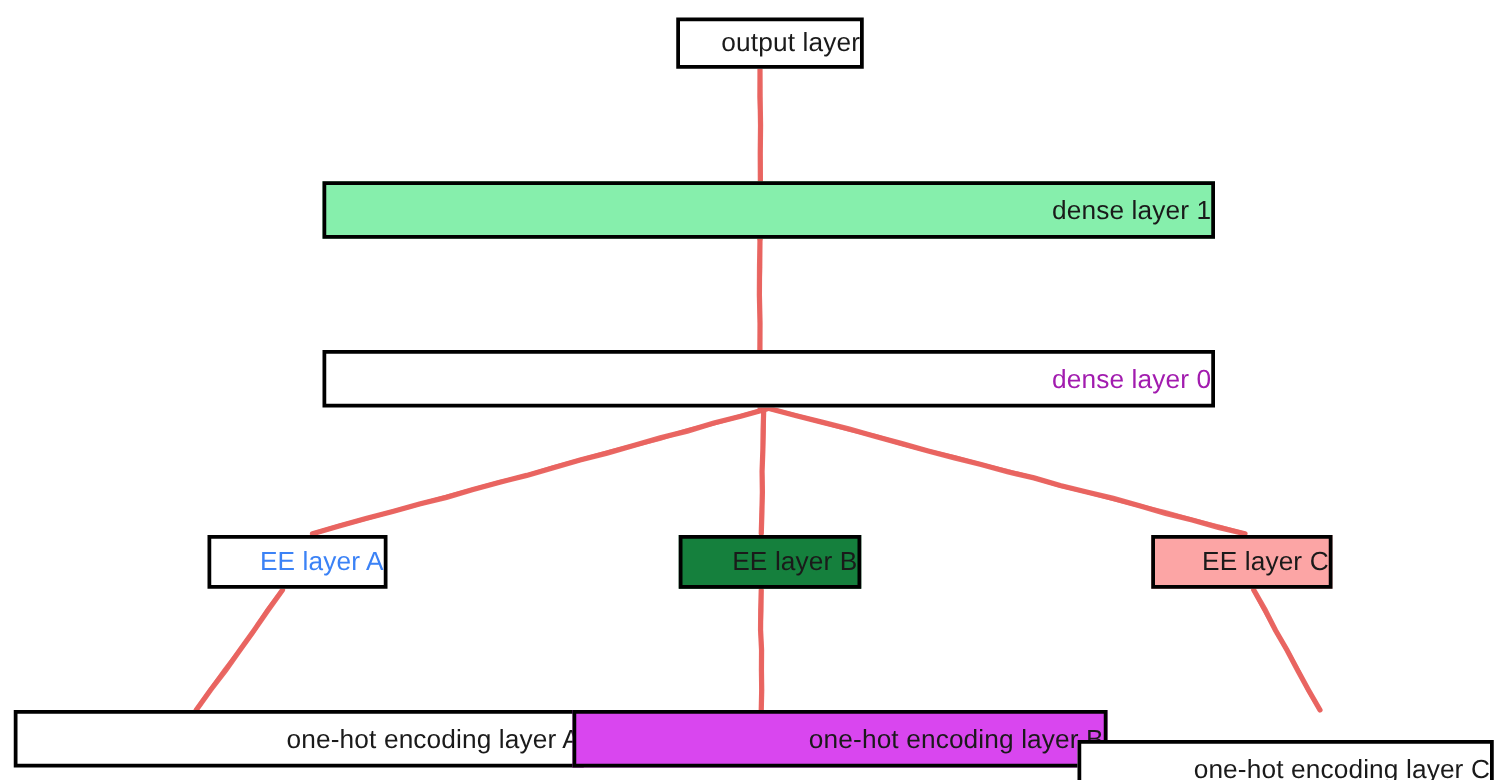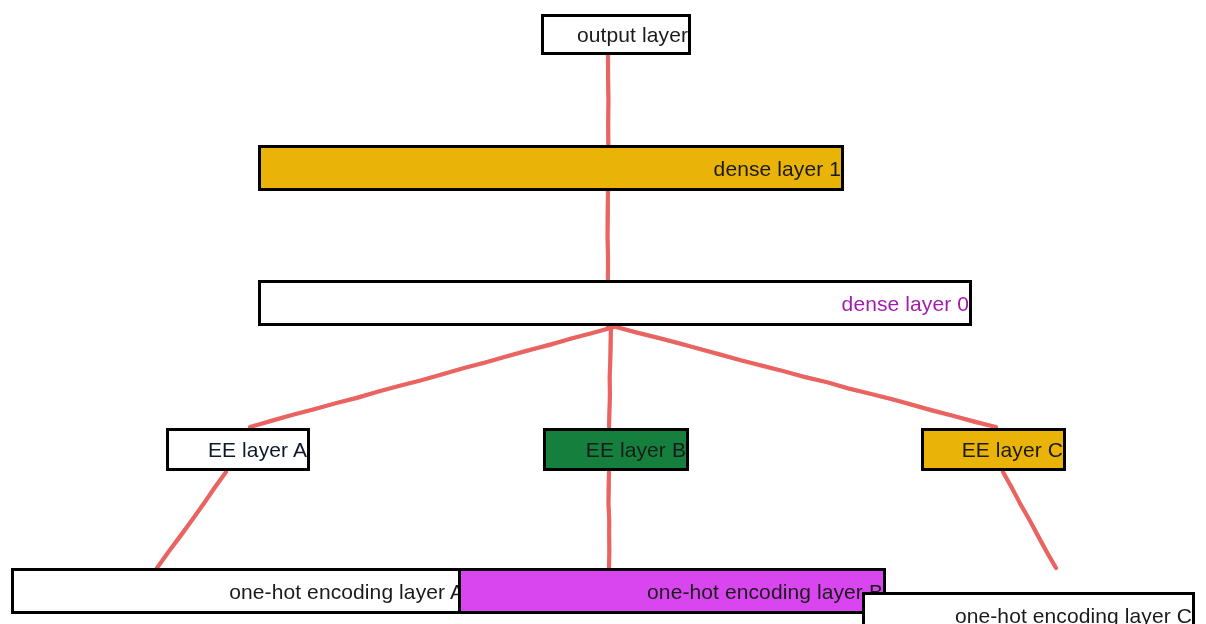--- a/index.html
+++ b/index.html
@@ -79,37 +79,37 @@
       <g>
         <path d="M1056.00 568.00 L1046.88 552.16 L1038.11 536.12 L1029.56 519.97 L1020.38 504.16 L1012.04 487.89 L1003.00 472.00 " stroke="#e8635f" stroke-width="4.2" stroke-linecap="round" fill="none" opacity="0.95"></path>
         <path d="M1056.00 568.00 L1046.67 552.27 L1038.33 536.00 L1029.50 520.00 L1020.44 504.13 L1011.56 488.15 L1003.00 472.00 " stroke="#e8635f" stroke-width="3.2" stroke-linecap="round" fill="none" opacity="0.8"></path>
       </g>
     </svg>
 
   <div class="node" style="left: 541px; top: 14px; width: 150px; height: 41px; border-color: rgb(0, 0, 0); background: rgb(255, 255, 255);">
     <span class="node-label" style="color: rgb(26, 26, 26);">output layer</span>
   </div>
 
-  <div class="node" style="left: 258px; top: 145px; width: 586px; height: 46px; border-color: rgb(0, 0, 0); background: #eab308;">
+  <div class="node" style="left: 258px; top: 145px; width: 714px; height: 46px; border-color: rgb(0, 0, 0); background: #86efac;">
     <span class="node-label" style="color: rgb(26, 26, 26);">dense layer 1</span>
   </div>
 
   <div class="node" style="left: 258px; top: 280px; width: 714px; height: 46px; border-color: rgb(0, 0, 0); background: rgb(255, 255, 255);">
     <span class="node-label" style="color: #a21caf;">dense layer 0</span>
   </div>
 
   <div class="node" style="left: 166px; top: 428px; width: 144px; height: 43px; border-color: rgb(0, 0, 0); background: rgb(255, 255, 255);">
-    <span class="node-label" style="color: #0f172a;">EE layer A</span>
+    <span class="node-label" style="color: #3b82f6;">EE layer A</span>
   </div>
 
   <div class="node" style="left: 543px; top: 428px; width: 146px; height: 43px; border-color: rgb(0, 0, 0); background: #15803d;">
     <span class="node-label" style="color: rgb(26, 26, 26);">EE layer B</span>
   </div>
 
-  <div class="node" style="left: 921px; top: 428px; width: 145px; height: 43px; border-color: rgb(0, 0, 0); background: #eab308;">
+  <div class="node" style="left: 921px; top: 428px; width: 145px; height: 43px; border-color: rgb(0, 0, 0); background: #fca5a5;">
     <span class="node-label" style="color: rgb(26, 26, 26);">EE layer C</span>
   </div>
 
   <div class="node" style="left: 11px; top: 568px; width: 456px; height: 46px; border-color: rgb(0, 0, 0); background: rgb(255, 255, 255);">
     <span class="node-label" style="color: rgb(26, 26, 26);">one-hot encoding layer A</span>
   </div>
 
   <div class="node" style="left: 458px; top: 568px; width: 428px; height: 46px; border-color: rgb(0, 0, 0); background: #d946ef;">
     <span class="node-label" style="color: rgb(26, 26, 26);">one-hot encoding layer B</span>
   </div>

